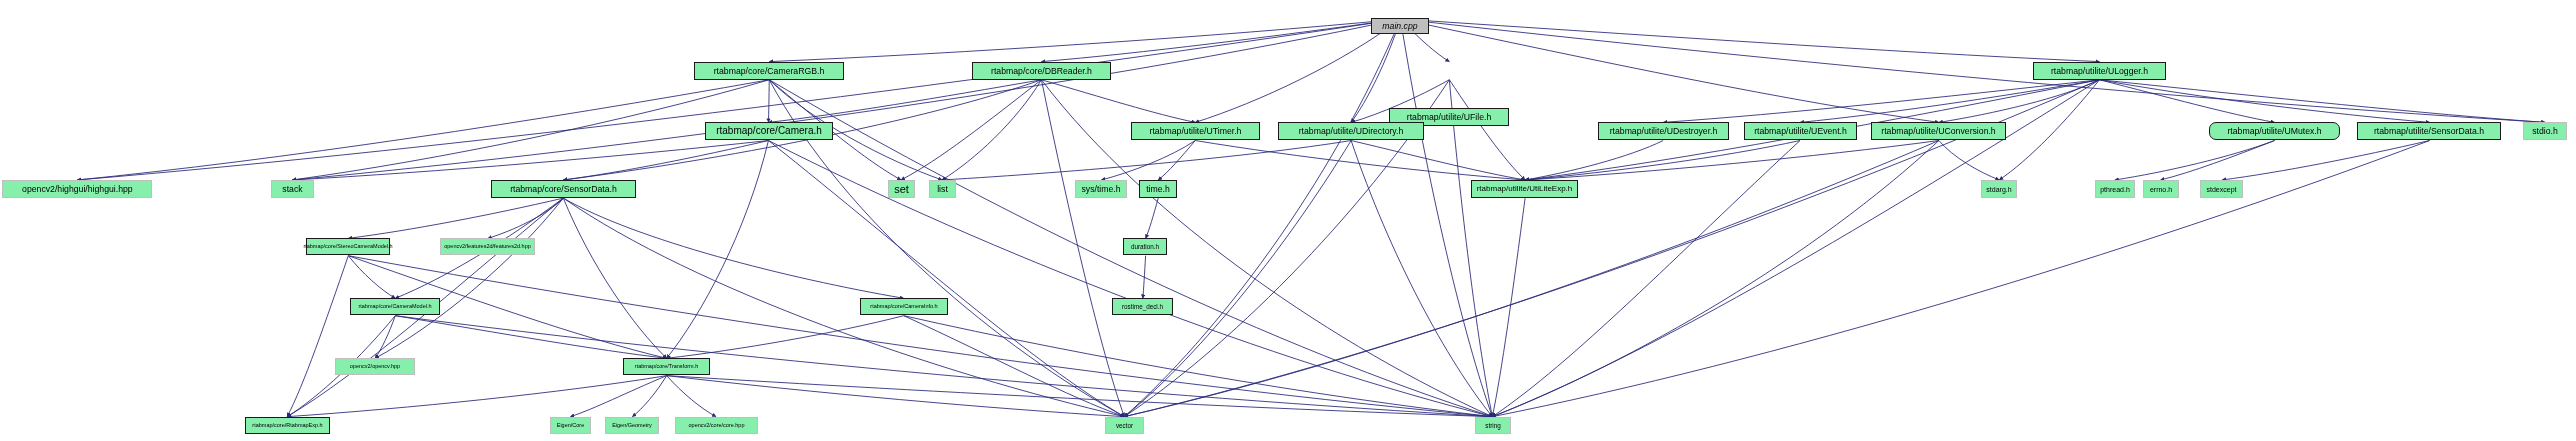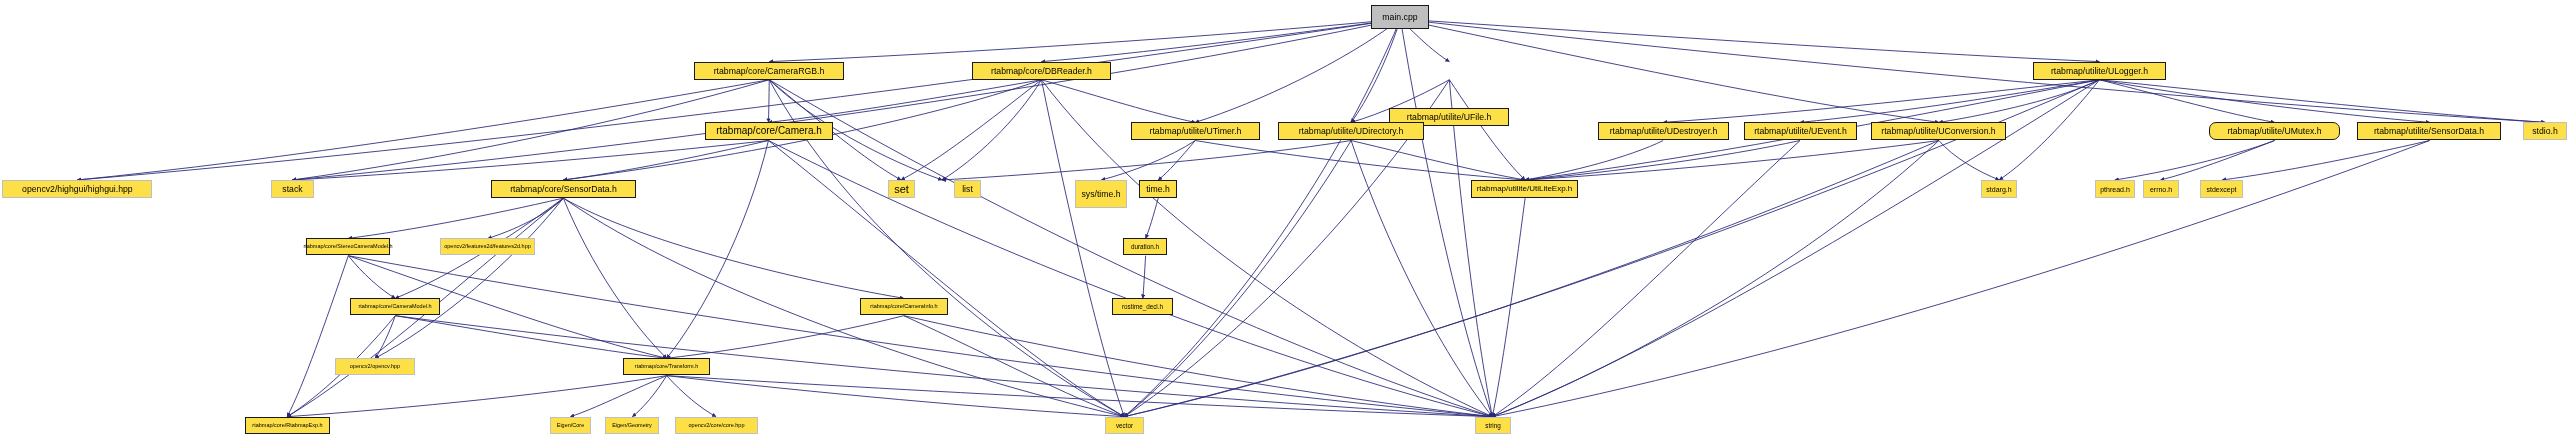--- a/index.html
+++ b/index.html
@@ -1,19 +1,19 @@
 <!DOCTYPE html>
 <html style="font-size:12.6px"><head>
 <meta charset="utf-8">
 <style>
   html,body{margin:0;padding:0;background:#ffffff;}
   #canvas{position:relative;width:2576px;height:442px;background:#ffffff;
           font-family:"Liberation Sans","DejaVu Sans",sans-serif;overflow:hidden;}
   .node{position:absolute;box-sizing:border-box;display:flex;align-items:center;
-        justify-content:center;background:#fde047;border:0.8px solid #bfbfbf;
+        justify-content:center;background:#86efac;border:0.8px solid #bfbfbf;
         color:#000000;white-space:nowrap;line-height:1;}
   .node span{display:block;}
   .node.dark{border:0.8px solid #1a1a1a;}
   .node.root{background:#bfbfbf;border:0.8px solid #1a1a1a;}
   #edges{position:absolute;left:0;top:0;width:2576px;height:442px;
          pointer-events:none;}
 </style>
 </head>
 <body>
 
@@ -112,21 +112,21 @@
         <path d="M 974 178 C 1158.6292841805514 325, 1305.8237136722207 458, 1425 528" fill="none" stroke="#2a2a7a" stroke-width="1.1" marker-end="url(#arrow)"></path>
         <path d="M 975 101 C 1281.426657977787 280.34000000000003, 1621.8086631911149 442.6, 1891.5 528" fill="none" stroke="#2a2a7a" stroke-width="1.1" marker-end="url(#arrow)"></path>
         <path d="M 975 101 C 1070.9043338305337 280.34000000000003, 1270.7617335322134 442.6, 1425 528" fill="none" stroke="#2a2a7a" stroke-width="1.1" marker-end="url(#arrow)"></path>
         <path d="M 1320 101 C 1356.8298283709119 280.34000000000003, 1394.7919313483649 442.6, 1425 528" fill="none" stroke="#2a2a7a" stroke-width="1.1" marker-end="url(#arrow)"></path>
         <path d="M 1837 101 C 1718.6583951270295 280.34000000000003, 1553.9993580508117 442.6, 1425 528" fill="none" stroke="#2a2a7a" stroke-width="1.1" marker-end="url(#arrow)"></path>
         <path d="M 1775 24 C 1809.6916737294134 235.67999999999998, 1855.5146694917653 427.20000000000005, 1891.5 528" fill="none" stroke="#2a2a7a" stroke-width="1.1" marker-end="url(#arrow)"></path>
         <path d="M 1775 24 C 1686.4600012590922 235.67999999999998, 1539.3840005036368 427.20000000000005, 1425 528" fill="none" stroke="#2a2a7a" stroke-width="1.1" marker-end="url(#arrow)"></path>
       </g>
   </svg>
   <div id="node-layer">
-      <div class="node root" style="left: 1371px; top: 5px; width: 58px; height: 24px; font-size: 8.7px;">
+      <div class="node root" style="left: 1371px; top: 18px; width: 58px; height: 16px; font-size: 8.7px; font-style: italic;">
         <span>main.cpp</span>
       </div>
       <div class="node dark" style="left: 694px; top: 62px; width: 150px; height: 18px; font-size: 8.7px;">
         <span>rtabmap/core/CameraRGB.h</span>
       </div>
       <div class="node dark" style="left: 972px; top: 62px; width: 139px; height: 18px; font-size: 8.7px;">
         <span>rtabmap/core/DBReader.h</span>
       </div>
       <div class="node dark" style="left: 1389px; top: 62px; width: 120px; height: 18px; font-size: 8.7px; margin-top: 46px;">
         <span>rtabmap/utilite/UFile.h</span>
@@ -166,24 +166,24 @@
       </div>
       <div class="node light" style="left: 271px; top: 180px; width: 43px; height: 18px; font-size: 8.7px;">
         <span>stack</span>
       </div>
       <div class="node dark" style="left: 491px; top: 180px; width: 145px; height: 18px; font-size: 8.7px;">
         <span>rtabmap/core/SensorData.h</span>
       </div>
       <div class="node light" style="left: 888px; top: 180px; width: 27px; height: 18px; font-size: 11px;">
         <span>set</span>
       </div>
-      <div class="node light" style="left: 954px; top: 180px; width: 27px; height: 18px; font-size: 8.7px;">
+      <div class="node light" style="left: 929px; top: 180px; width: 27px; height: 18px; font-size: 8.7px;">
         <span>list</span>
       </div>
-      <div class="node light" style="left: 1075px; top: 180px; width: 52px; height: 28px; font-size: 8.7px;">
+      <div class="node light" style="left: 1075px; top: 180px; width: 52px; height: 18px; font-size: 8.7px;">
         <span>sys/time.h</span>
       </div>
       <div class="node dark" style="left: 1139px; top: 180px; width: 38px; height: 18px; font-size: 8.7px;">
         <span>time.h</span>
       </div>
       <div class="node dark" style="left: 1471px; top: 180px; width: 107px; height: 18px; font-size: 8px;">
         <span>rtabmap/utilite/UtiLiteExp.h</span>
       </div>
       <div class="node light" style="left: 1981px; top: 180px; width: 36px; height: 18px; font-size: 7px;">
         <span>stdarg.h</span>

